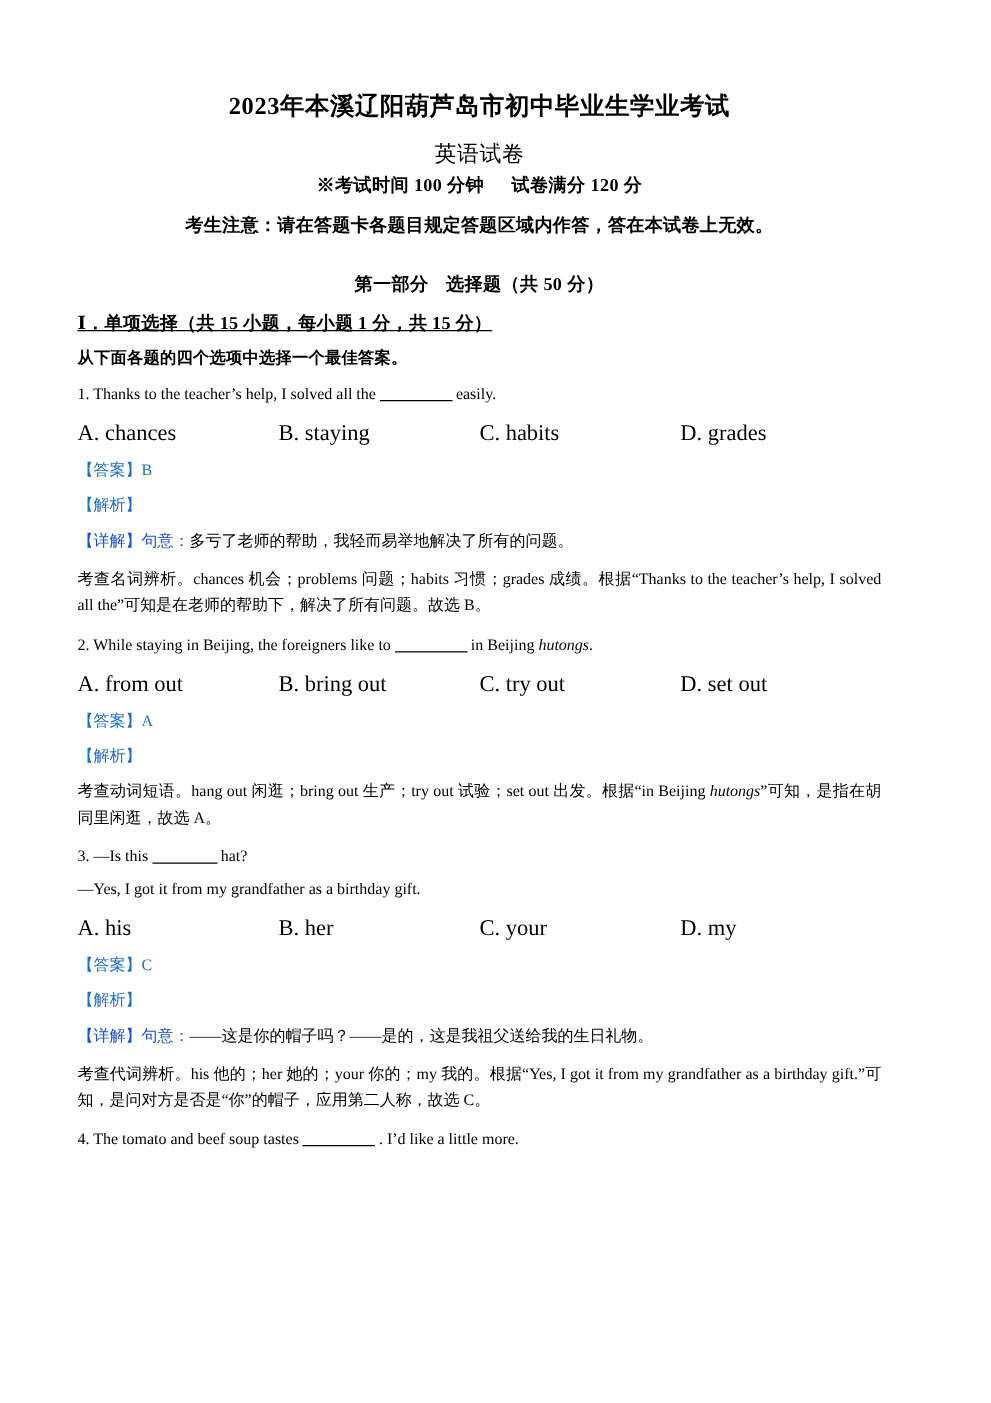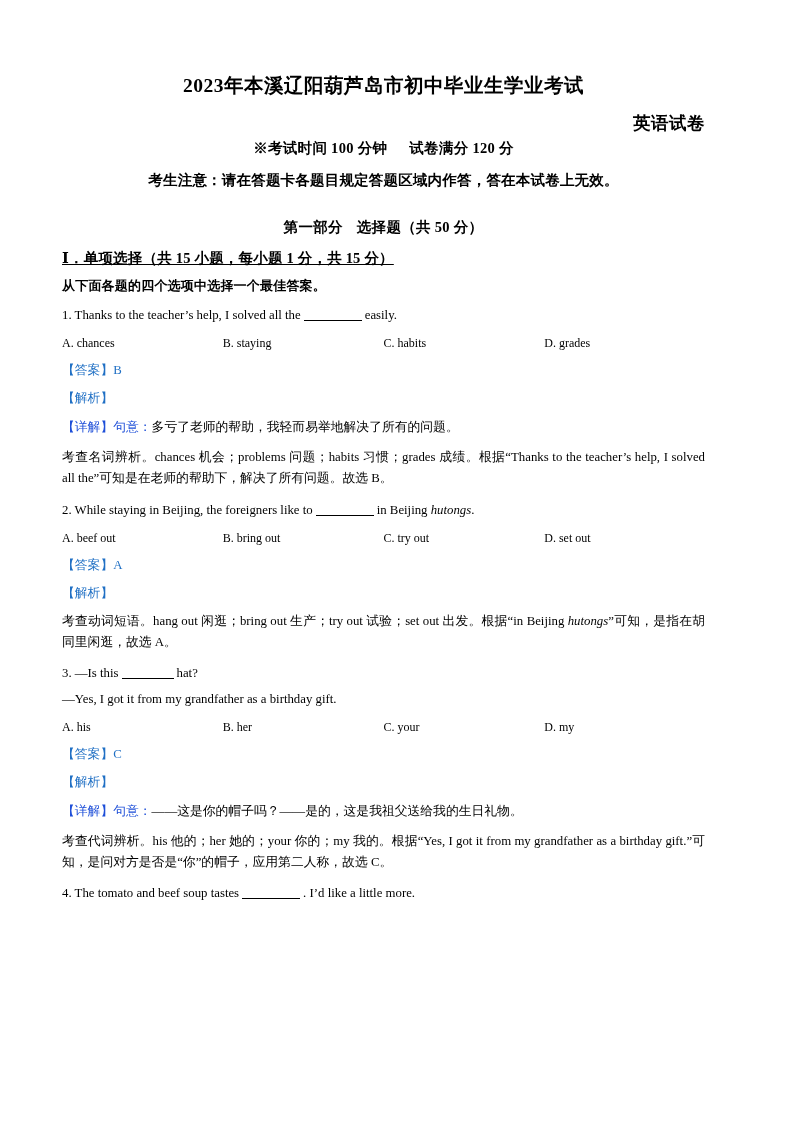--- a/index.html
+++ b/index.html
@@ -24,23 +24,23 @@
   }
   .title-main {
     text-align: center;
     font-size: 19.5px;
     font-weight: bold;
     letter-spacing: 0.5px;
     margin: 20px 0 0 0;
     line-height: 1.4;
   }
   .title-sub {
-    text-align: right;
+    text-align: center;
     font-size: 17.5px;
-    font-weight: bold;
+    font-weight: normal;
     margin: 12px 0 0 0;
     letter-spacing: 0.5px;
   }
   .exam-info {
     text-align: center;
     font-size: 14.5px;
     font-weight: bold;
     margin: 4px 0 0 0;
     letter-spacing: 0.3px;
   }
@@ -94,21 +94,21 @@
     border-bottom: 1px solid #000;
     width: 58px;
     vertical-align: -2px;
     margin: 0 3px;
   }
   .blank.short {
     width: 52px;
   }
   .options {
     display: flex;
-    font-size: 12px;
+    font-size: 18px;
     margin: 11px 0 0 0;
     align-items: flex-end;
   }
   .options .opt {
     width: 25%;
     box-sizing: border-box;
   }
   .ans-line {
     font-size: 12.8px;
     color: #1f6fc4;
@@ -180,21 +180,21 @@
   <div class="expl-head">【解析】</div>
   <div class="detail">
     <span class="lead">【详解】</span><span class="lead">句意：</span><span>多亏了老师的帮助，我轻而易举地解决了所有的问题。</span>
   </div>
   <div class="analysis">考查名词辨析。chances 机会；problems 问题；habits 习惯；grades 成绩。根据“Thanks to the teacher’s help, I solved all the”可知是在老师的帮助下，解决了所有问题。故选 B。</div>
 
   <div class="q-stem">
     <span>2. While staying in Beijing, the foreigners like to</span><span class="blank"></span>in Beijing <i>hutongs</i>.
   </div>
   <div class="options">
-    <div class="opt">A. beef out</div>
+    <div class="opt">A. from out</div>
     <div class="opt">B. bring out</div>
     <div class="opt">C. try out</div>
     <div class="opt">D. set out</div>
   </div>
   <div class="ans-line">
     <span class="bracket">【答案】</span><span class="val">A</span>
   </div>
   <div class="expl-head">【解析】</div>
   <div class="analysis">考查动词短语。hang out 闲逛；bring out 生产；try out 试验；set out 出发。根据“in Beijing <i>hutongs</i>”可知，是指在胡同里闲逛，故选 A。</div>
 

